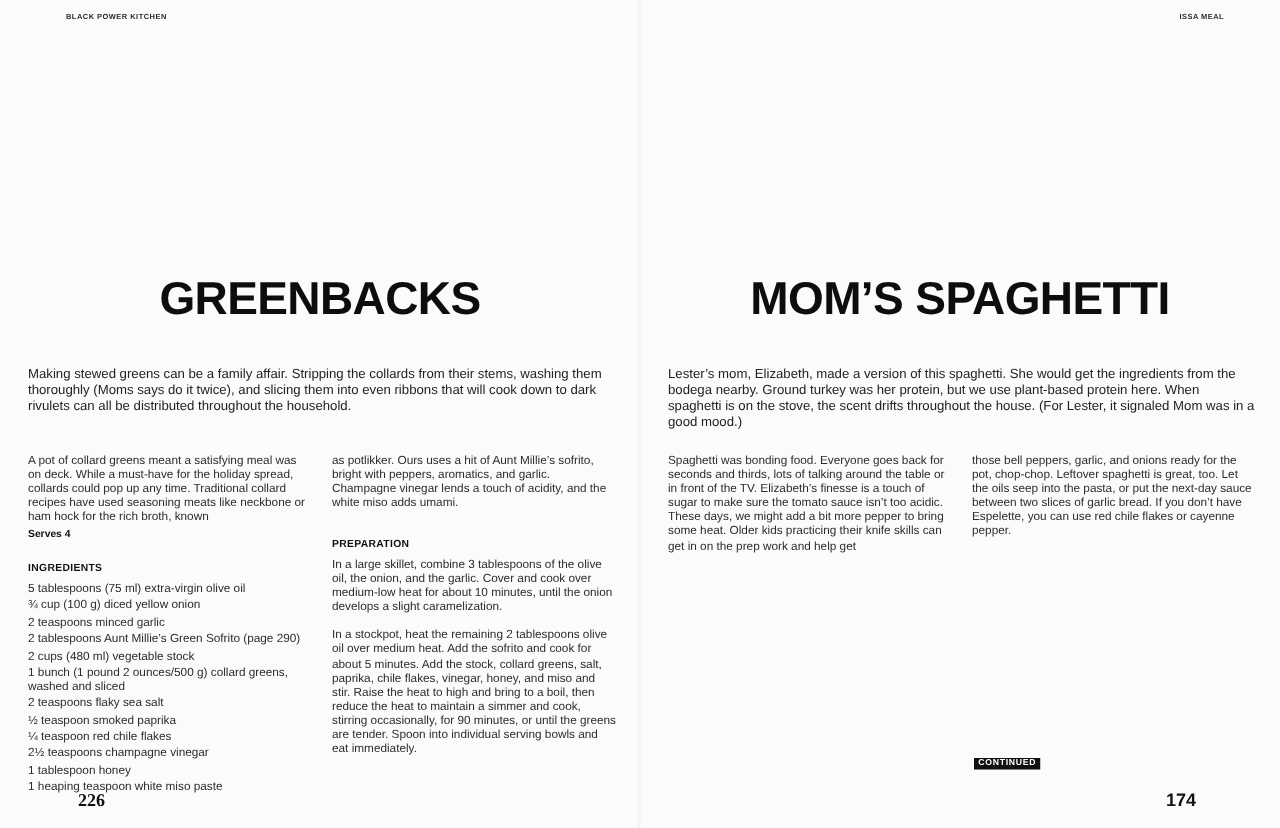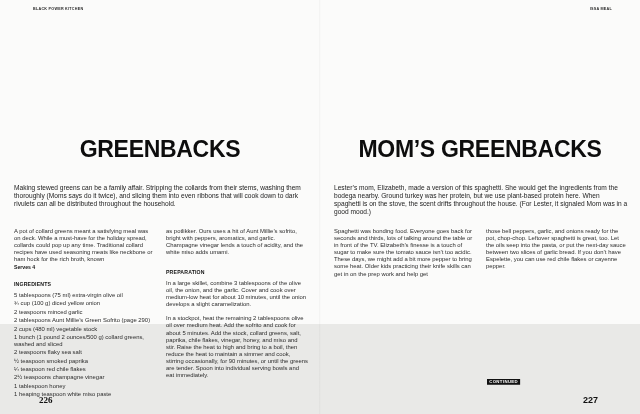--- a/index.html
+++ b/index.html
@@ -6,21 +6,21 @@
   html, body { width: 640px; height: 414px; }
   body {
     font-family: "Liberation Sans", "DejaVu Sans", sans-serif;
     background: #e9e9e7;
     color: #222;
     overflow: hidden;
   }
   .spread {
     position: relative;
     width: 640px;
-    height: 324px;
+    height: 414px;
     background: #fbfbfa;
   }
   .gutter {
     position: absolute;
     left: 319px; top: 0;
     width: 2px; height: 414px;
     background: linear-gradient(to right, rgba(0,0,0,0.04), rgba(0,0,0,0.0));
   }
   .page {
     position: absolute;
@@ -193,28 +193,28 @@
         <p>In a stockpot, heat the remaining 2 tablespoons olive oil over medium heat. Add the sofrito and cook for about 5 minutes. Add the stock, collard greens, salt, paprika, chile flakes, vinegar, honey, and miso and stir. Raise the heat to high and bring to a boil, then reduce the heat to maintain a simmer and cook, stirring occasionally, for 90 minutes, or until the greens are tender. Spoon into individual serving bowls and eat immediately.</p>
       </div>
     </div>
 
     <div class="page-num pn-left">226</div>
   </div>
 
   <div class="page right">
     <div class="running-head rh">ISSA MEAL</div>
 
-    <h1 class="title">MOM’S GREENBACKS</h1>
+    <h1 class="title">MOM’S SPAGHETTI</h1>
 
     <p class="intro">Lester’s mom, Elizabeth, made a version of this spaghetti. She would get the ingredients from the bodega nearby. Ground turkey was her protein, but we use plant-based protein here. When spaghetti is on the stove, the scent drifts throughout the house. (For Lester, it signaled Mom was in a good mood.)</p>
 
     <div class="twocol">
       <p>Spaghetti was bonding food. Everyone goes back for seconds and thirds, lots of talking around the table or in front of the TV. Elizabeth’s finesse is a touch of sugar to make sure the tomato sauce isn’t too acidic. These days, we might add a bit more pepper to bring some heat. Older kids practicing their knife skills can get in on the prep work and help get</p>
       <p>those bell peppers, garlic, and onions ready for the pot, chop-chop. Leftover spaghetti is great, too. Let the oils seep into the pasta, or put the next-day sauce between two slices of garlic bread. If you don’t have Espelette, you can use red chile flakes or cayenne pepper.</p>
     </div>
 
     <div class="continued-badge">CONTINUED</div>
 
-    <div class="page-num pn-right">227</div>
+    <div class="page-num pn-right">174</div>
   </div>
 
   <div class="gutter"></div>
 </div>
 
 </body></html>

